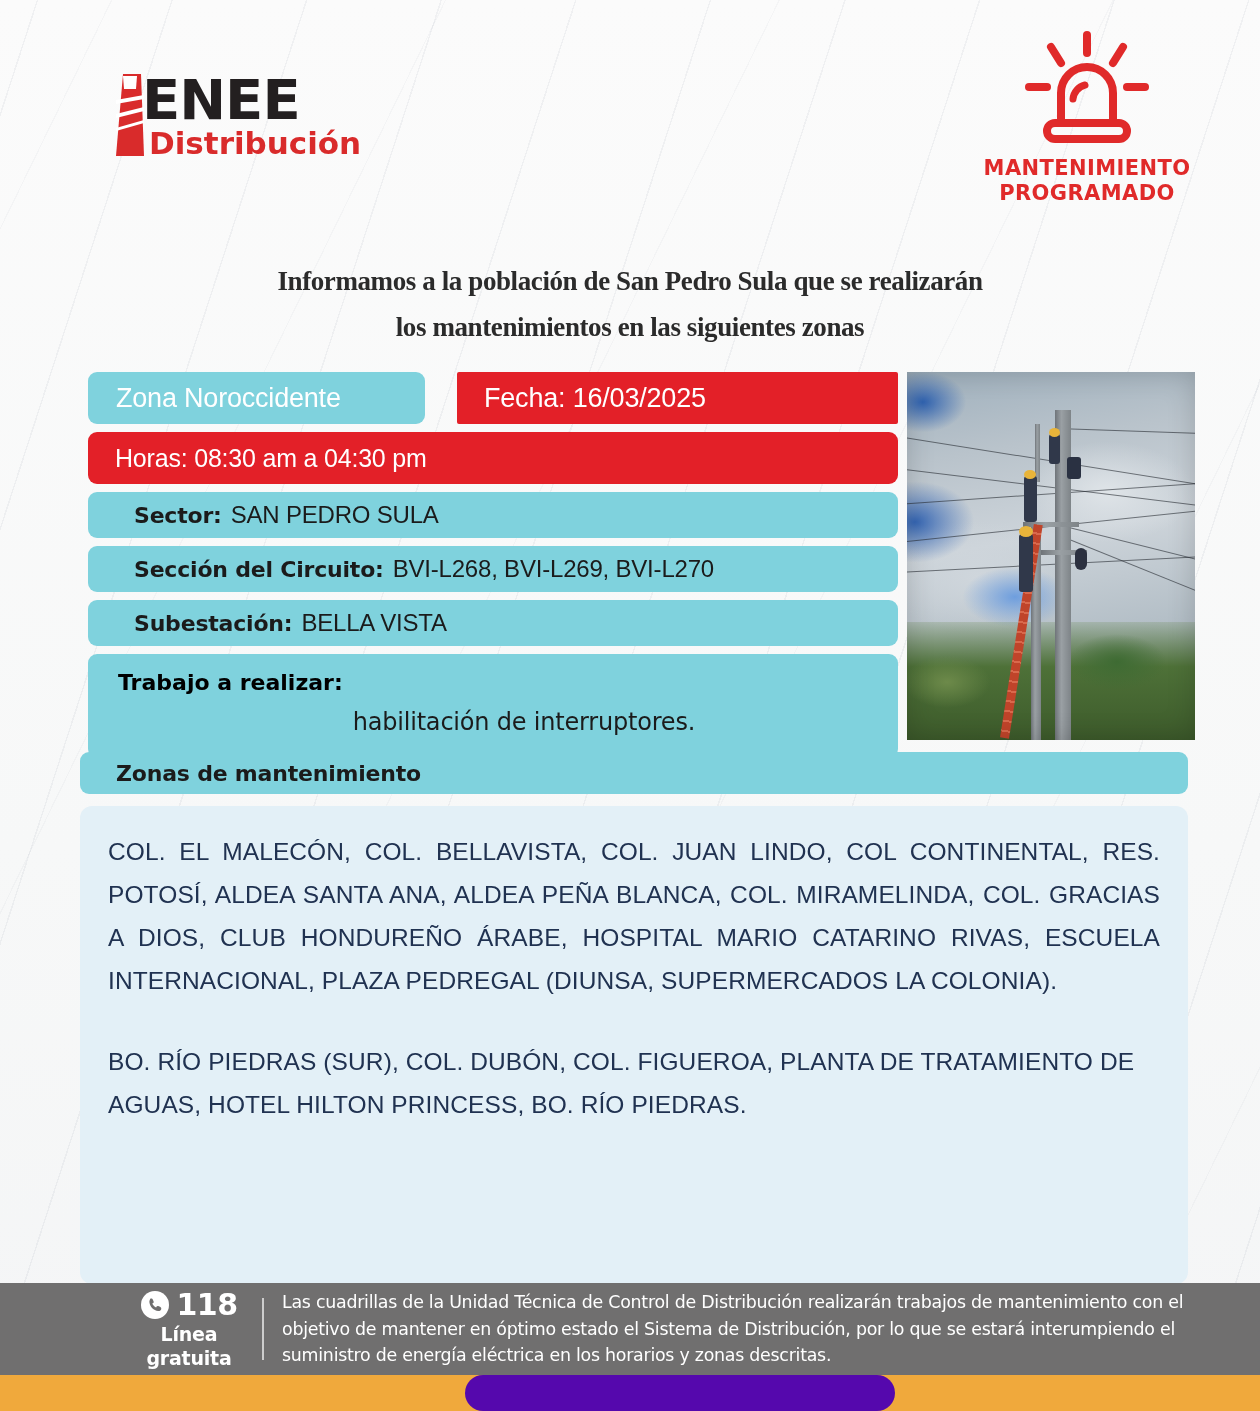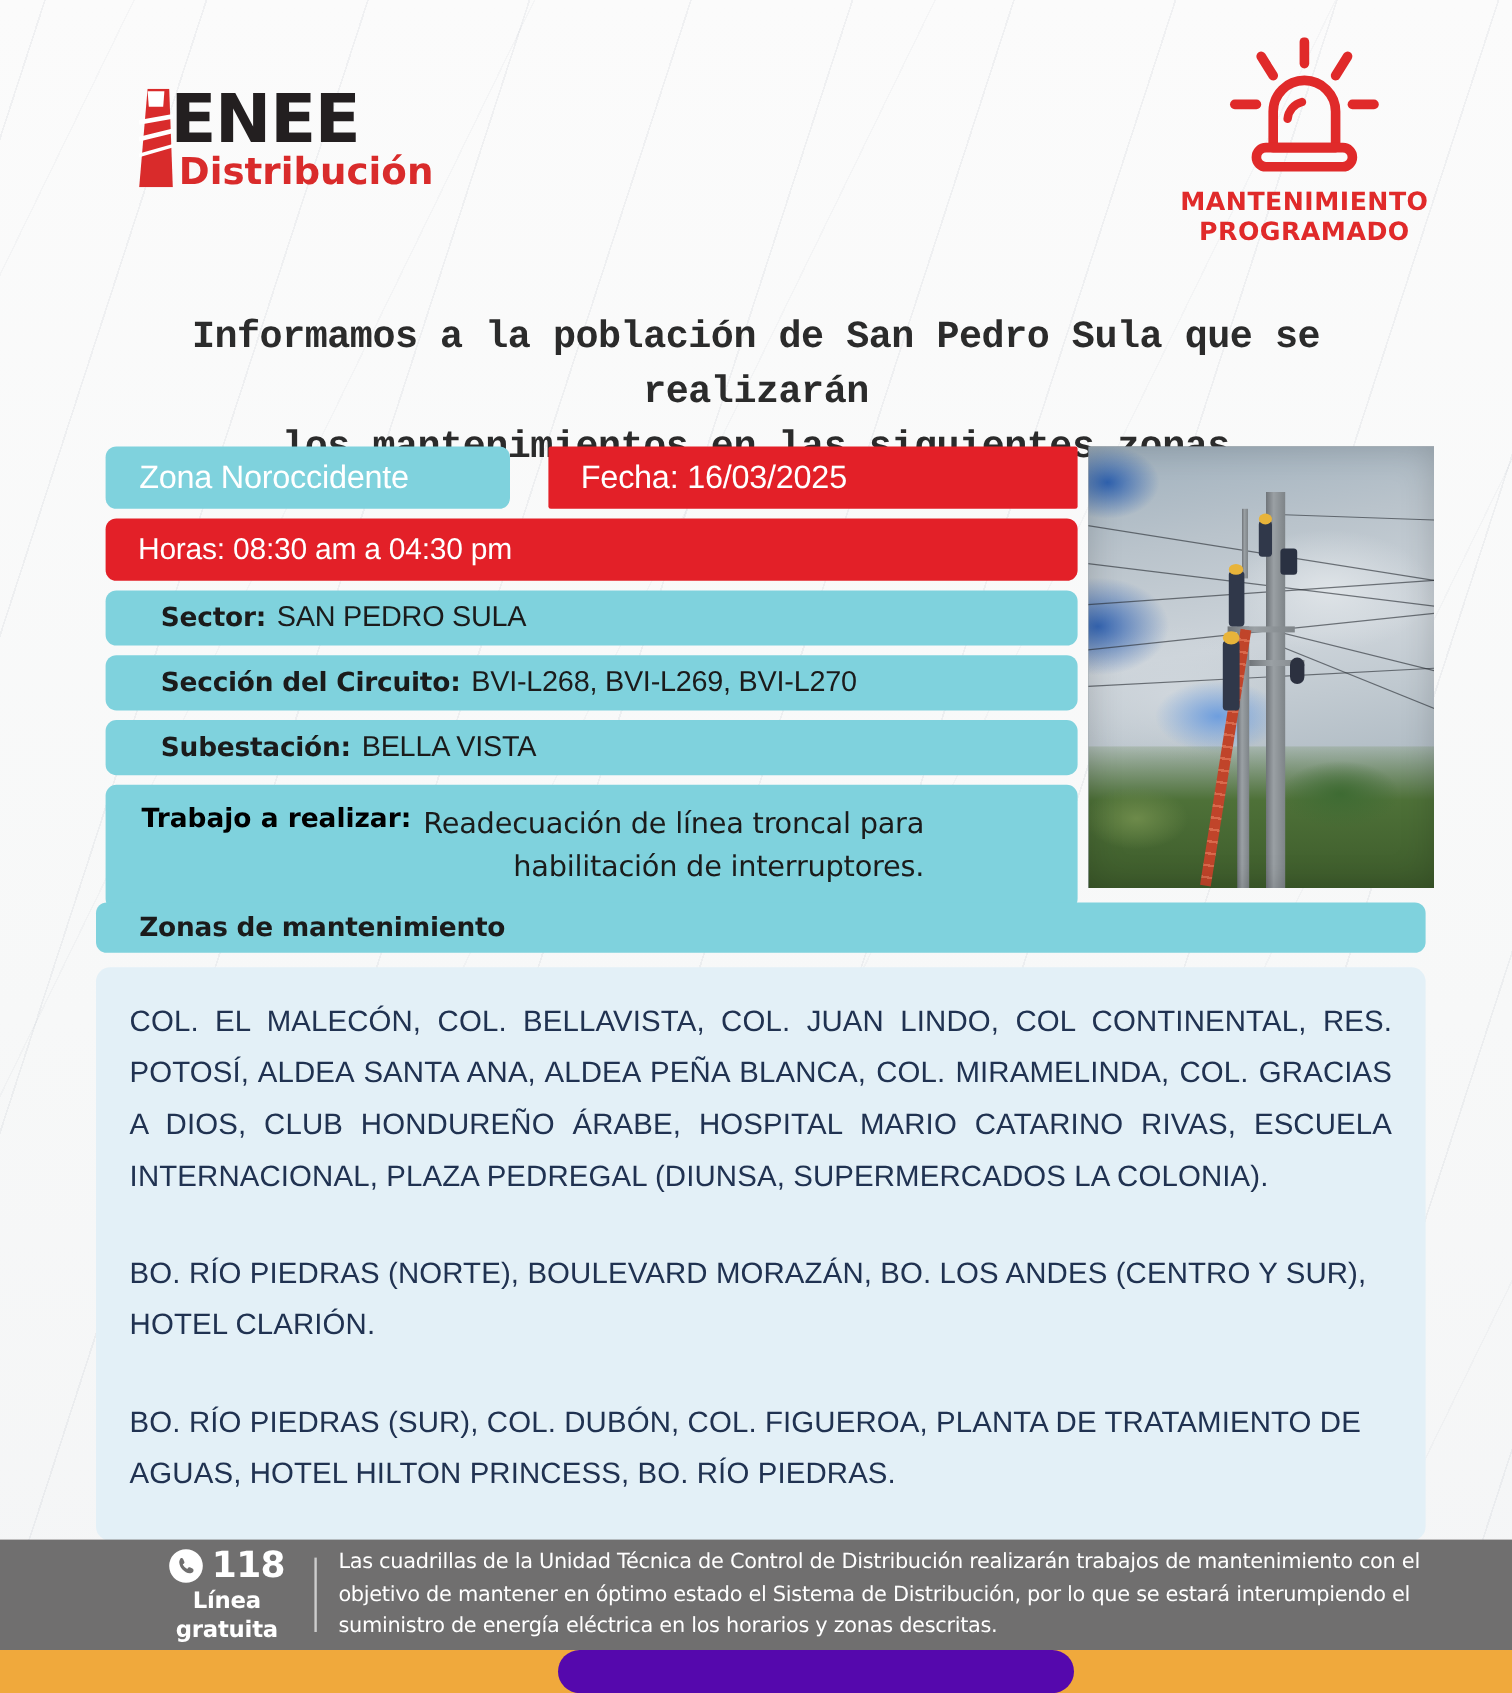--- a/index.html
+++ b/index.html
@@ -97,23 +97,23 @@
     color: #e02a2a;
   }
 
   
   #headline {
     position: absolute;
     left: 60px;
     top: 258px;
     width: 1140px;
     text-align: center;
-    font-family: Liberation Mono, monospace;
-    font-weight: bold;
-    font-size: 32px;
+    font-family: Liberation Serif, serif;
+    font-weight: bold;
+    font-size: 27px;
     line-height: 46px;
     letter-spacing: -0.4px;
     color: #2b2b2b;
   }
 
   
   #info-col {
     position: absolute;
     left: 88px;
     top: 372px;
@@ -449,21 +449,21 @@
     </div>
 
     <div class="row teal row-kv">
       <span class="k">Subestación:</span>
       <span class="v">BELLA VISTA</span>
     </div>
 
     <div class="row teal row-work">
       <span class="k">Trabajo a realizar:</span>
       <span class="v">
-        <span>Readecuación de línea troncal para</span><br>
+        <br>
         <span>habilitación de interruptores.</span>
       </span>
     </div>
   </div>
 
   <div id="photo">
     <div class="ph-sky"></div>
     <div class="ph-ground"></div>
 
     <div class="ph-wire" style="left:-10px; top:64px; width:320px; transform:rotate(9deg);"></div>
@@ -491,21 +491,20 @@
     <div class="ph-helmet" style="left:112px; top:154px; width:14px; height:11px;"></div>
     <div class="ph-worker" style="left:160px; top:85px; width:14px; height:22px; background:#2a3142;"></div>
     <div class="ph-worker" style="left:168px; top:176px; width:12px; height:22px; background:#2c3140; border-radius:6px;"></div>
     <div class="ph-frame-shadow"></div>
   </div>
 
   <div id="zonas-bar">Zonas de mantenimiento</div>
 
   <div id="zonas-panel">
     <p class="zpara">COL. EL MALECÓN, COL. BELLAVISTA, COL. JUAN LINDO, COL CONTINENTAL, RES. POTOSÍ, ALDEA SANTA ANA, ALDEA PEÑA BLANCA, COL. MIRAMELINDA, COL. GRACIAS A DIOS, CLUB HONDUREÑO ÁRABE, HOSPITAL MARIO CATARINO RIVAS, ESCUELA INTERNACIONAL, PLAZA PEDREGAL (DIUNSA, SUPERMERCADOS LA COLONIA).</p>
-    <p class="zpara nojust">BO. RÍO PIEDRAS (NORTE), BOULEVARD MORAZÁN, BO. LOS ANDES (CENTRO Y SUR), HOTEL CLARIÓN.</p>
     <p class="zpara nojust">BO. RÍO PIEDRAS (SUR), COL. DUBÓN, COL. FIGUEROA, PLANTA DE TRATAMIENTO DE AGUAS, HOTEL HILTON PRINCESS, BO. RÍO PIEDRAS.</p>
   </div>
 
   <div id="footer">
     <div id="footer-phone">
       <div class="phone-line">
         <svg width="30" height="30" viewBox="0 0 30 30">
           <circle cx="15" cy="15" r="14" fill="#ffffff"></circle>
           <path d="M10.5 8.5c1.2-.3 2 .2 2.4 1.2l.7 1.8c.3.7.1 1.2-.5 1.6l-.8.5c.7 1.8 2 3.1 3.8 3.8l.5-.8c.4-.6.9-.8 1.6-.5l1.8.7c1 .4 1.5 1.2 1.2 2.4-.3 1.2-1.5 2-3 1.8-4.6-.6-8.2-4.2-8.8-8.8-.2-1.5.6-2.7 1.1-3.7z" fill="#706f6f"></path>
         </svg>

